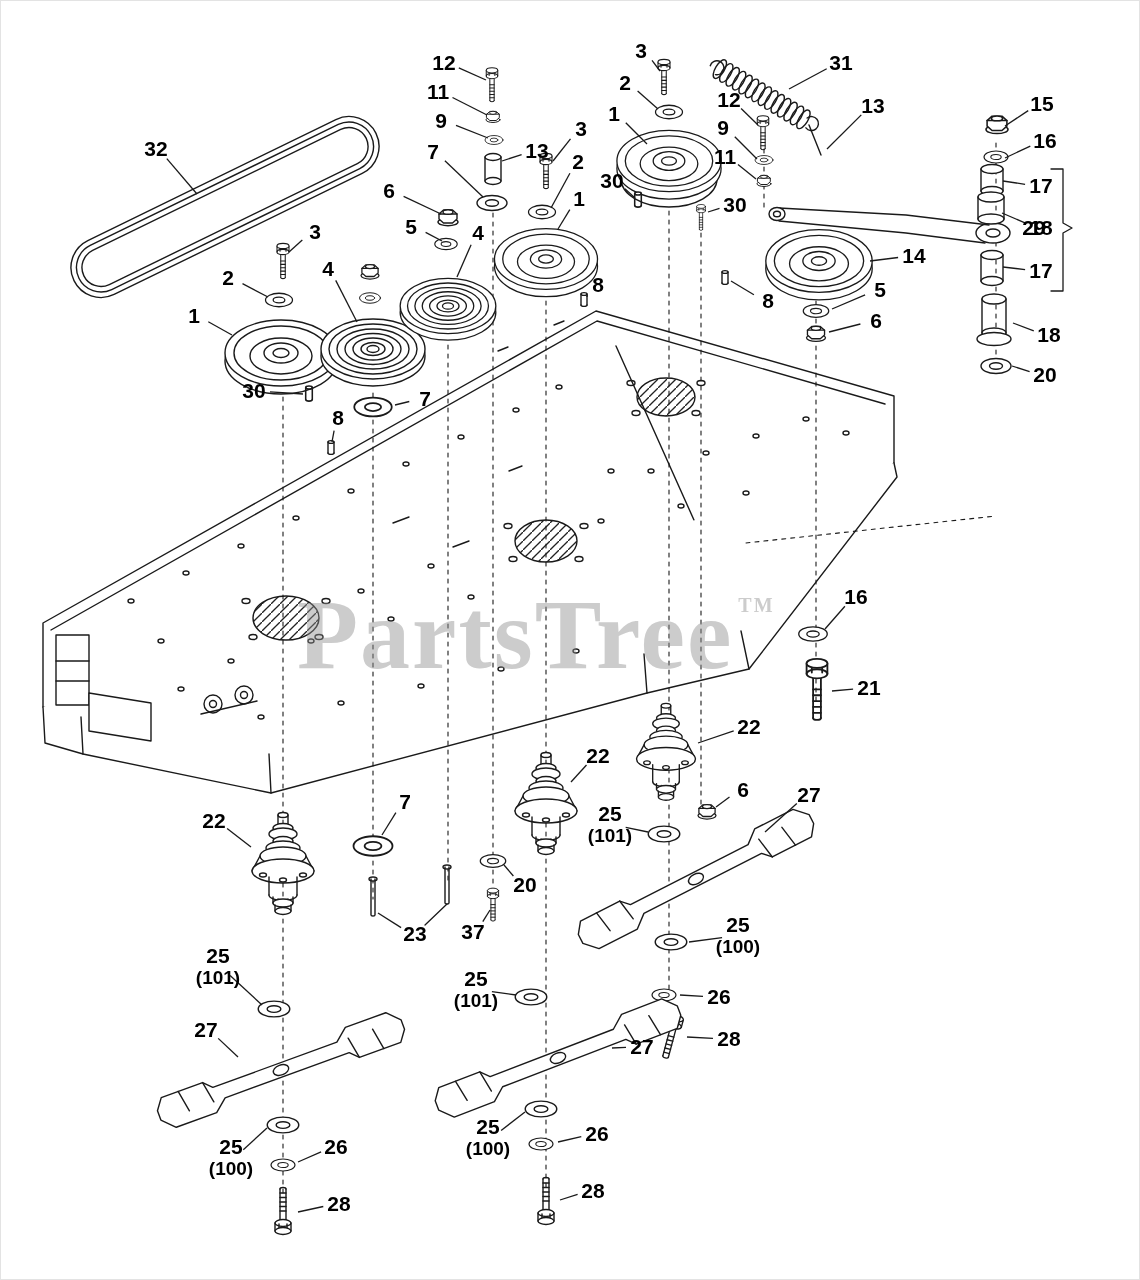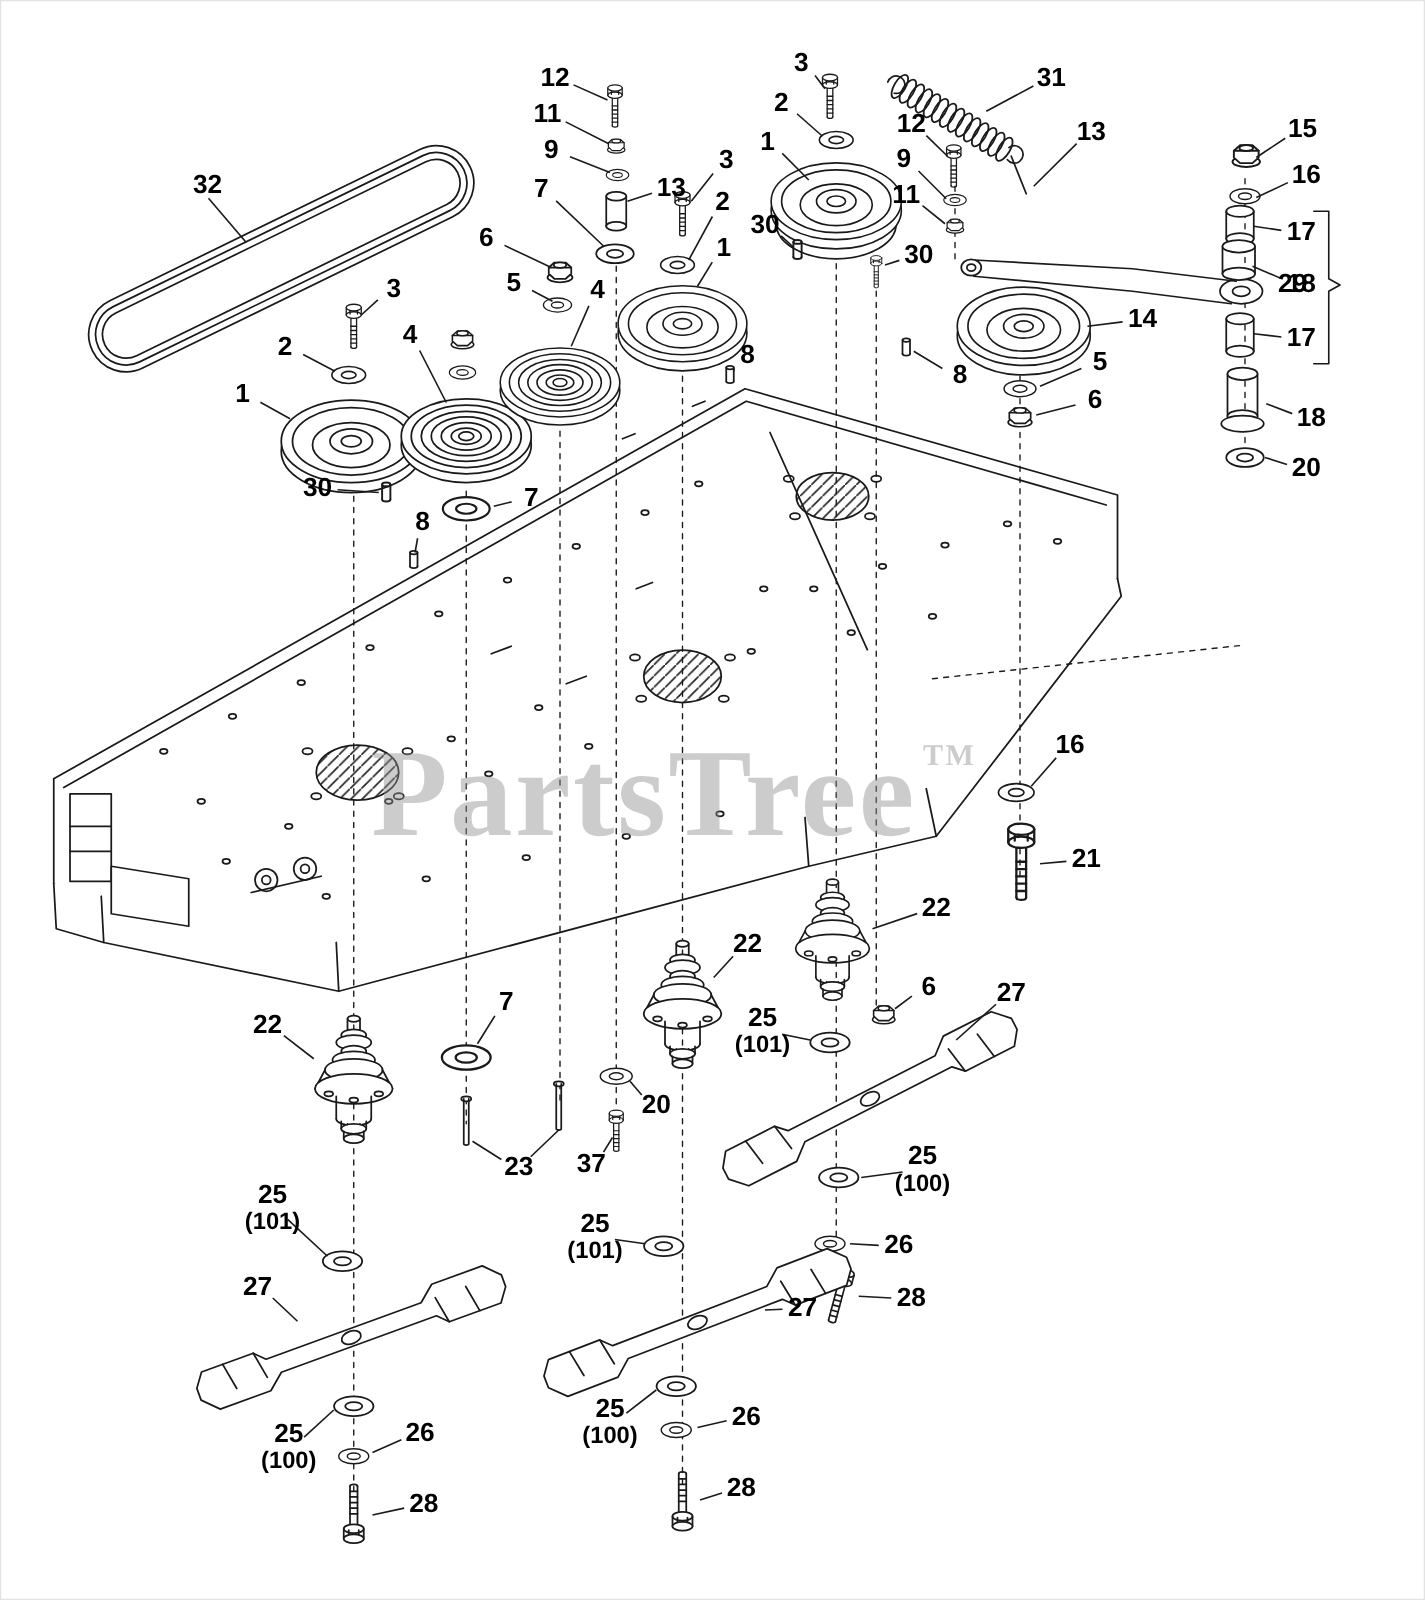--- a/index.html
+++ b/index.html
@@ -5,21 +5,21 @@
   html,body{margin:0;padding:0;background:#ffffff;}
   .stage{position:relative;width:1140px;height:1280px;background:#fff;border:1px solid #e3e3e3;
          box-sizing:border-box;overflow:hidden;font-family:"Liberation Sans",sans-serif;}
   .stage svg{position:absolute;left:0;top:0;z-index:1;}
   .art{stroke:#1a1a1a;stroke-width:1.4;fill:none;stroke-linecap:round;stroke-linejoin:round;}
   .dashes path{stroke-dasharray:4 5;stroke-width:1.1;}
   .leaders line,.leaders path{stroke:#1a1a1a;stroke-width:1.3;fill:none;}
   .watermark{position:absolute;left:296px;top:576px;z-index:2;
              font-family:"Liberation Serif",serif;font-weight:bold;font-size:100px;
              color:#8f8f8f;opacity:.45;letter-spacing:2px;white-space:nowrap;pointer-events:none;}
-  .watermark .tm{font-size:24px;vertical-align:56px;margin-left:5px;}
+  .watermark .tm{font-size:20px;vertical-align:56px;margin-left:5px;}
   .labels{position:absolute;left:0;top:0;width:100%;height:100%;z-index:3;pointer-events:none;}
   .part-label{position:absolute;transform:translate(-50%,-50%);font-weight:bold;font-size:21px;
               line-height:1.08;color:#000;text-align:center;white-space:nowrap;}
   .part-label .sub{display:block;font-size:19px;}
 </style>
 </head>
 <body>
 
 <div class="stage">
 
@@ -399,21 +399,21 @@
         <line x1="322.3" y1="1205.5" x2="297" y2="1211"></line>
         <line x1="576.6" y1="1193.4" x2="559" y2="1199"></line>
       </g>
 </svg>
 
 <div class="watermark">
   <span>PartsTree</span><span class="tm">TM</span>
 </div>
 
 <div class="labels" id="labels-layer">
-      <div class="part-label" style="left: 165px; top: 148px;"><span>32</span></div>
+      <div class="part-label" style="left: 155px; top: 148px;"><span>32</span></div>
       <div class="part-label" style="left: 443px; top: 62px;"><span>12</span></div>
       <div class="part-label" style="left: 640px; top: 50px;"><span>3</span></div>
       <div class="part-label" style="left: 840px; top: 62px;"><span>31</span></div>
       <div class="part-label" style="left: 437px; top: 91px;"><span>11</span></div>
       <div class="part-label" style="left: 624px; top: 82px;"><span>2</span></div>
       <div class="part-label" style="left: 728px; top: 99px;"><span>12</span></div>
       <div class="part-label" style="left: 872px; top: 105px; text-align: right;"><span>13</span></div>
       <div class="part-label" style="left: 1041px; top: 103px;"><span>15</span></div>
       <div class="part-label" style="left: 440px; top: 120px;"><span>9</span></div>
       <div class="part-label" style="left: 613px; top: 113px;"><span>1</span></div>

